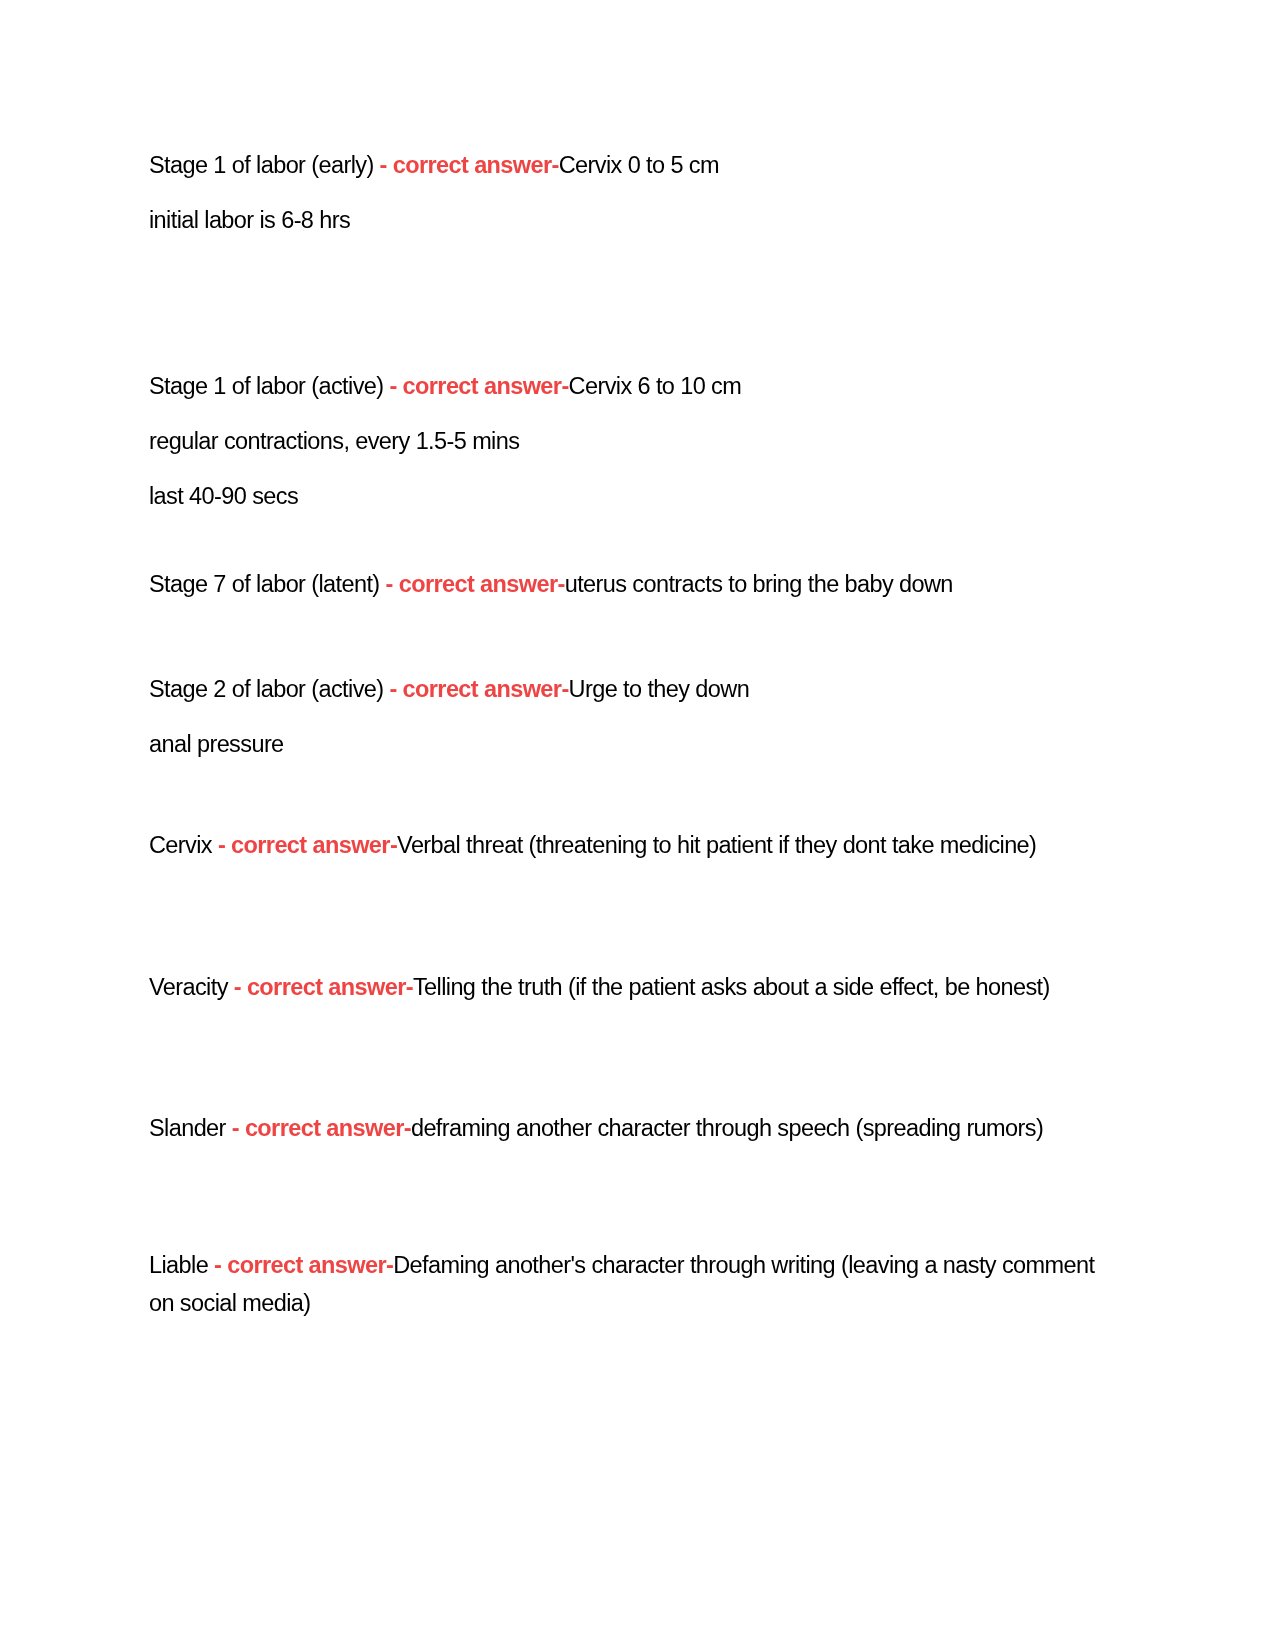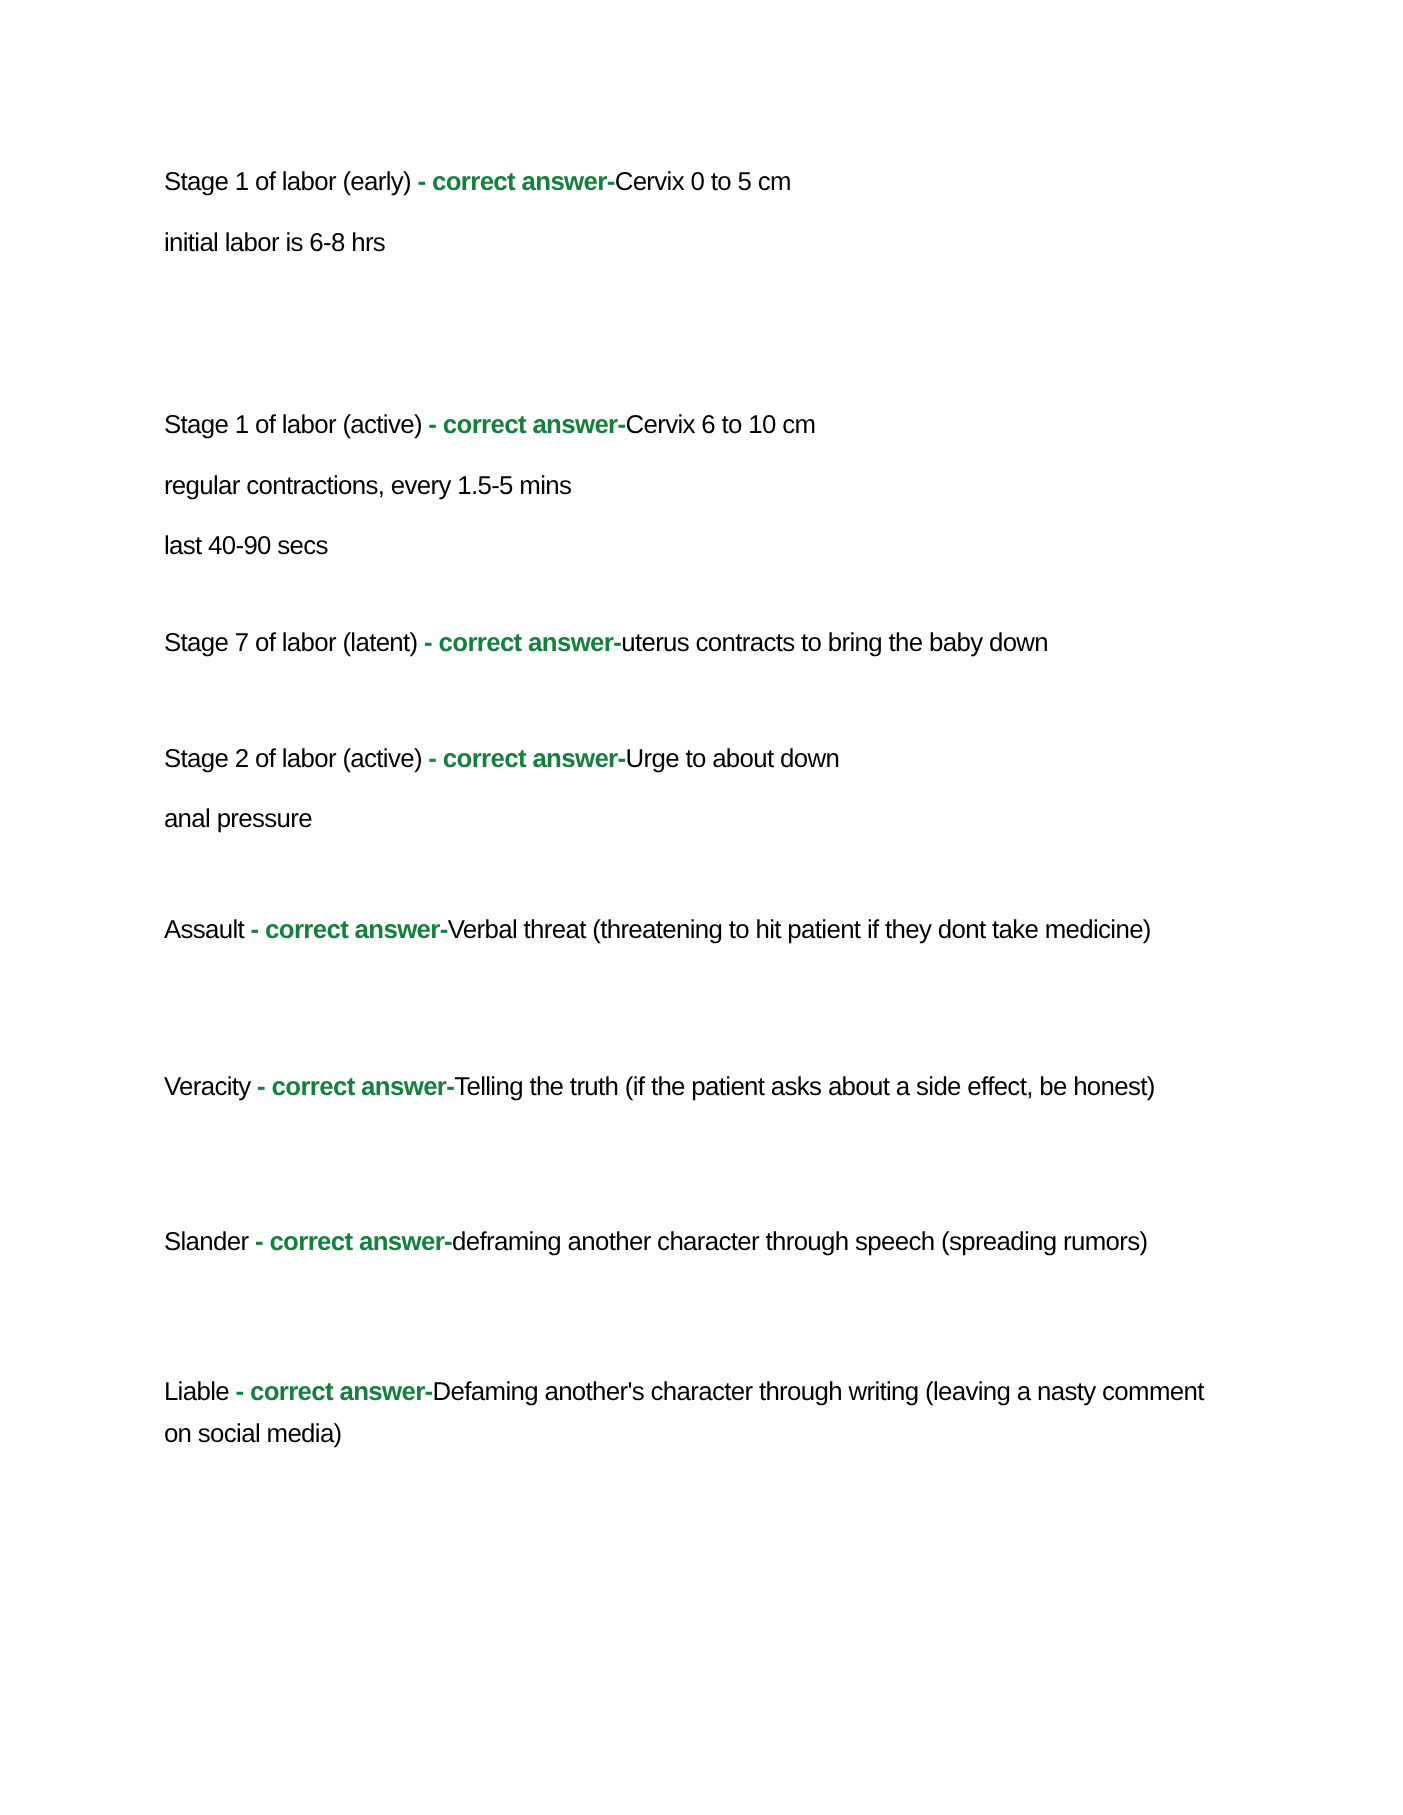--- a/index.html
+++ b/index.html
@@ -10,21 +10,21 @@
     }
     .content {
       position: absolute; left: 149px; top: 146px; width: 980px;
       font-family: "Liberation Sans", sans-serif;
       font-size: 23.5px; color: #000000;
       letter-spacing: -0.6px;
     }
     .card { margin: 0; }
     .line { line-height: 38px; height: 38px; margin: 0 0 17px 0; white-space: nowrap; }
     .wrap { line-height: 38px; white-space: normal; margin: 0; }
-    .sep { color: #15803d; font-weight: bold; }
+    .sep { color: #ef4444; font-weight: bold; }
   </style>
 </head>
 <body>
 
 <div class="page">
   <div class="content">
 
     <div class="card" style="position:absolute; top:0;">
       <div class="line"><span>Stage 1 of labor (early)</span><span class="sep"> - correct answer-</span><span>Cervix 0 to 5 cm</span></div>
       <div class="line">initial labor is 6-8 hrs</div>
@@ -34,26 +34,26 @@
       <div class="line"><span>Stage 1 of labor (active)</span><span class="sep"> - correct answer-</span><span>Cervix 6 to 10 cm</span></div>
       <div class="line">regular contractions, every 1.5-5 mins</div>
       <div class="line">last 40-90 secs</div>
     </div>
 
     <div class="card" style="position:absolute; top:419px;">
       <div class="line"><span>Stage 7 of labor (latent)</span><span class="sep"> - correct answer-</span><span>uterus contracts to bring the baby down</span></div>
     </div>
 
     <div class="card" style="position:absolute; top:524px;">
-      <div class="line"><span>Stage 2 of labor (active)</span><span class="sep"> - correct answer-</span><span>Urge to about down</span></div>
+      <div class="line"><span>Stage 2 of labor (active)</span><span class="sep"> - correct answer-</span><span>Urge to they down</span></div>
       <div class="line">anal pressure</div>
     </div>
 
     <div class="card" style="position:absolute; top:680px; width:950px;">
-      <p class="wrap"><span>Assault</span><span class="sep"> - correct answer-</span><span>Verbal threat (threatening to hit patient if they dont take medicine)</span></p>
+      <p class="wrap"><span>Cervix</span><span class="sep"> - correct answer-</span><span>Verbal threat (threatening to hit patient if they dont take medicine)</span></p>
     </div>
 
     <div class="card" style="position:absolute; top:822px; width:950px;">
       <p class="wrap"><span>Veracity</span><span class="sep"> - correct answer-</span><span>Telling the truth (if the patient asks about a side effect, be honest)</span></p>
     </div>
 
     <div class="card" style="position:absolute; top:963px; width:950px;">
       <p class="wrap"><span>Slander</span><span class="sep"> - correct answer-</span><span>deframing another character through speech (spreading rumors)</span></p>
     </div>
 

